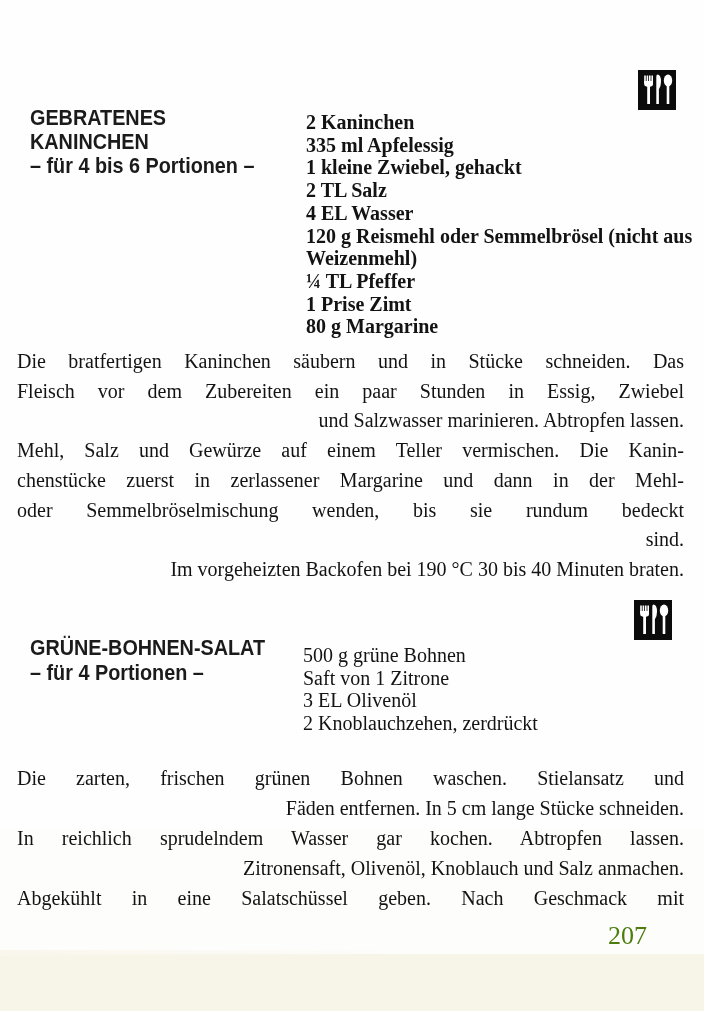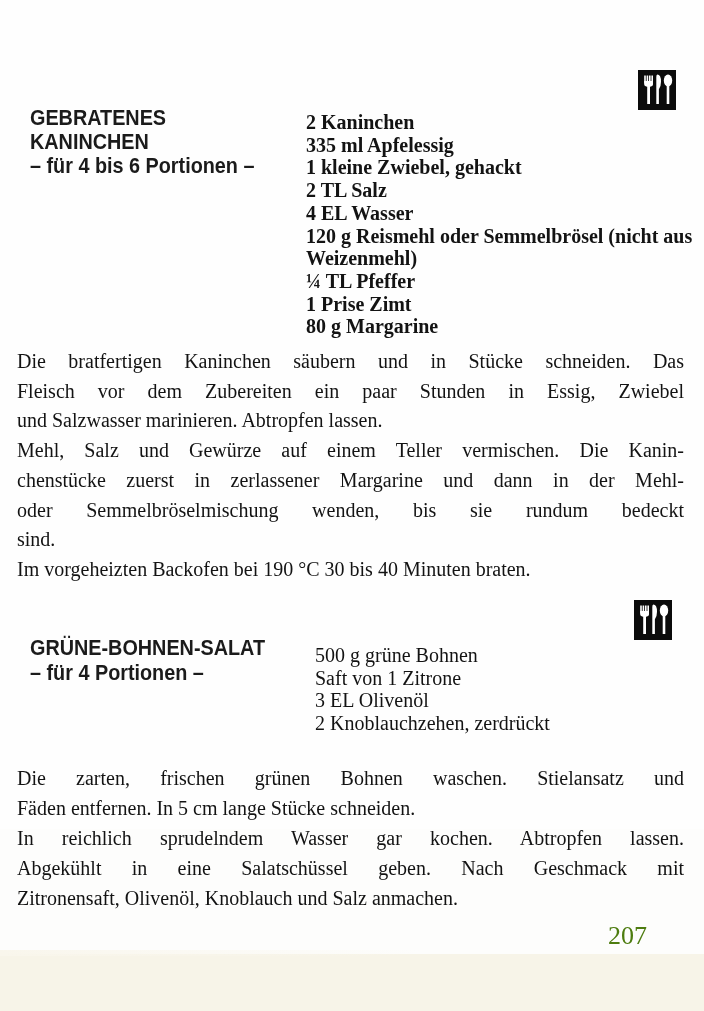--- a/index.html
+++ b/index.html
@@ -8,21 +8,21 @@
         font-family:"Liberation Serif", serif;color:#131313;}
   
   .title-block{position:absolute;font-family:"Liberation Sans", sans-serif;
       font-weight:bold;color:#1b1b1b;line-height:23.5px;font-size:22px;
       transform:scaleX(0.9);transform-origin:left top;white-space:nowrap;}
   .portion-line{margin-top:1px;}
   
   .ingredients{position:absolute;font-size:20px;line-height:22.7px;white-space:nowrap;}
   
   .body-text{position:absolute;width:667px;font-size:20px;line-height:29.7px;}
-  .body-text .bline{white-space:normal;}
+  .body-text .bline{white-space:normal;text-align:right;}
   .body-text .bline.just{text-align:justify;text-align-last:justify;}
   
   .cutlery{position:absolute;width:38px;height:40px;}
   .cutlery svg{display:block;width:38px;height:40px;}
   
   .page-number{position:absolute;left:608px;top:921px;font-size:26px;color:#4d7c0f;}
   
   .footer-strip{position:absolute;left:0;top:954px;width:704px;height:57px;
       background:#f7f4e8;}
   .footer-strip:before{content:"";position:absolute;left:0;top:-4px;width:420px;height:6px;
@@ -101,34 +101,34 @@
   </div>
 
   <div class="title-block" style="left:30px;top:636px;">
     <div>
 
     <div class="title-line">GRÜNE-BOHNEN-SALAT</div>
       </div>
     <div class="portion-line">– für 4 Portionen –</div>
   </div>
 
-  <div class="ingredients" style="left:303px;top:644px;margin-left:12px;">
+  <div class="ingredients" style="left:303px;top:644px;">
 
   <div class="ing-line">500 g grüne Bohnen</div>
       <div class="ing-line">Saft von 1 Zitrone</div>
       <div class="ing-line">3 EL Olivenöl</div>
       <div class="ing-line">2 Knoblauchzehen, zerdrückt</div>
     </div>
 
   <div class="body-text" style="left:17px;top:763px;line-height:30px;">
 
   <div class="bline just">Die zarten, frischen grünen Bohnen waschen. Stielansatz und</div>
       <div class="bline">Fäden entfernen. In 5 cm lange Stücke schneiden.</div>
       <div class="bline just">In reichlich sprudelndem Wasser gar kochen. Abtropfen lassen.</div>
+      <div class="bline">Zitronensaft, Olivenöl, Knoblauch und Salz anmachen.</div>
       <div class="bline just">Abgekühlt in eine Salatschüssel geben. Nach Geschmack mit</div>
-      <div class="bline">Zitronensaft, Olivenöl, Knoblauch und Salz anmachen.</div>
     </div>
 
   <div class="page-number">207</div>
 
   <div class="footer-strip"></div>
 
 </div>
 
 </body></html>

